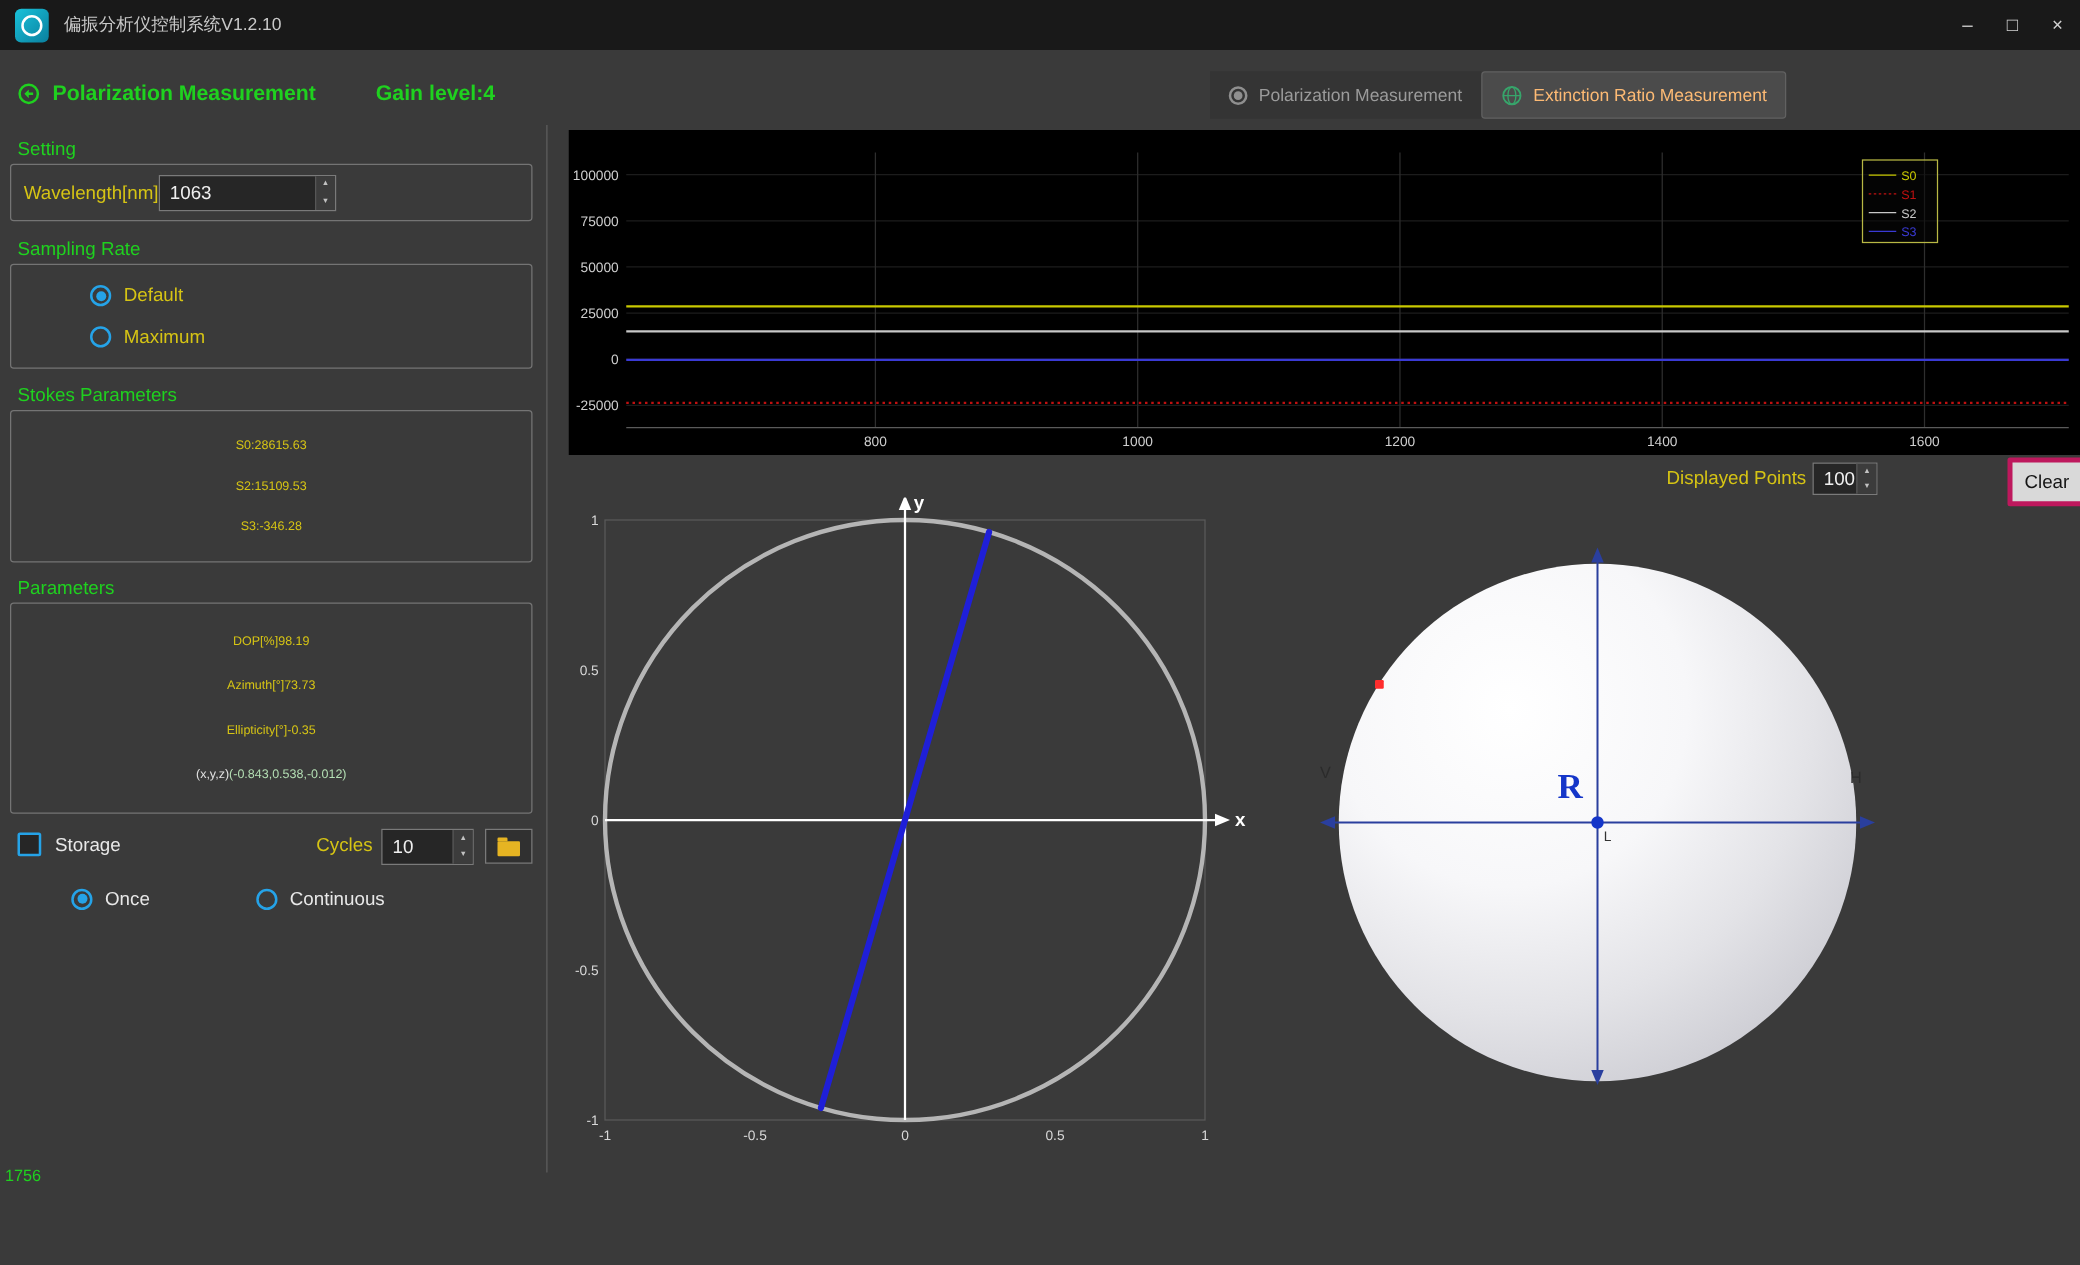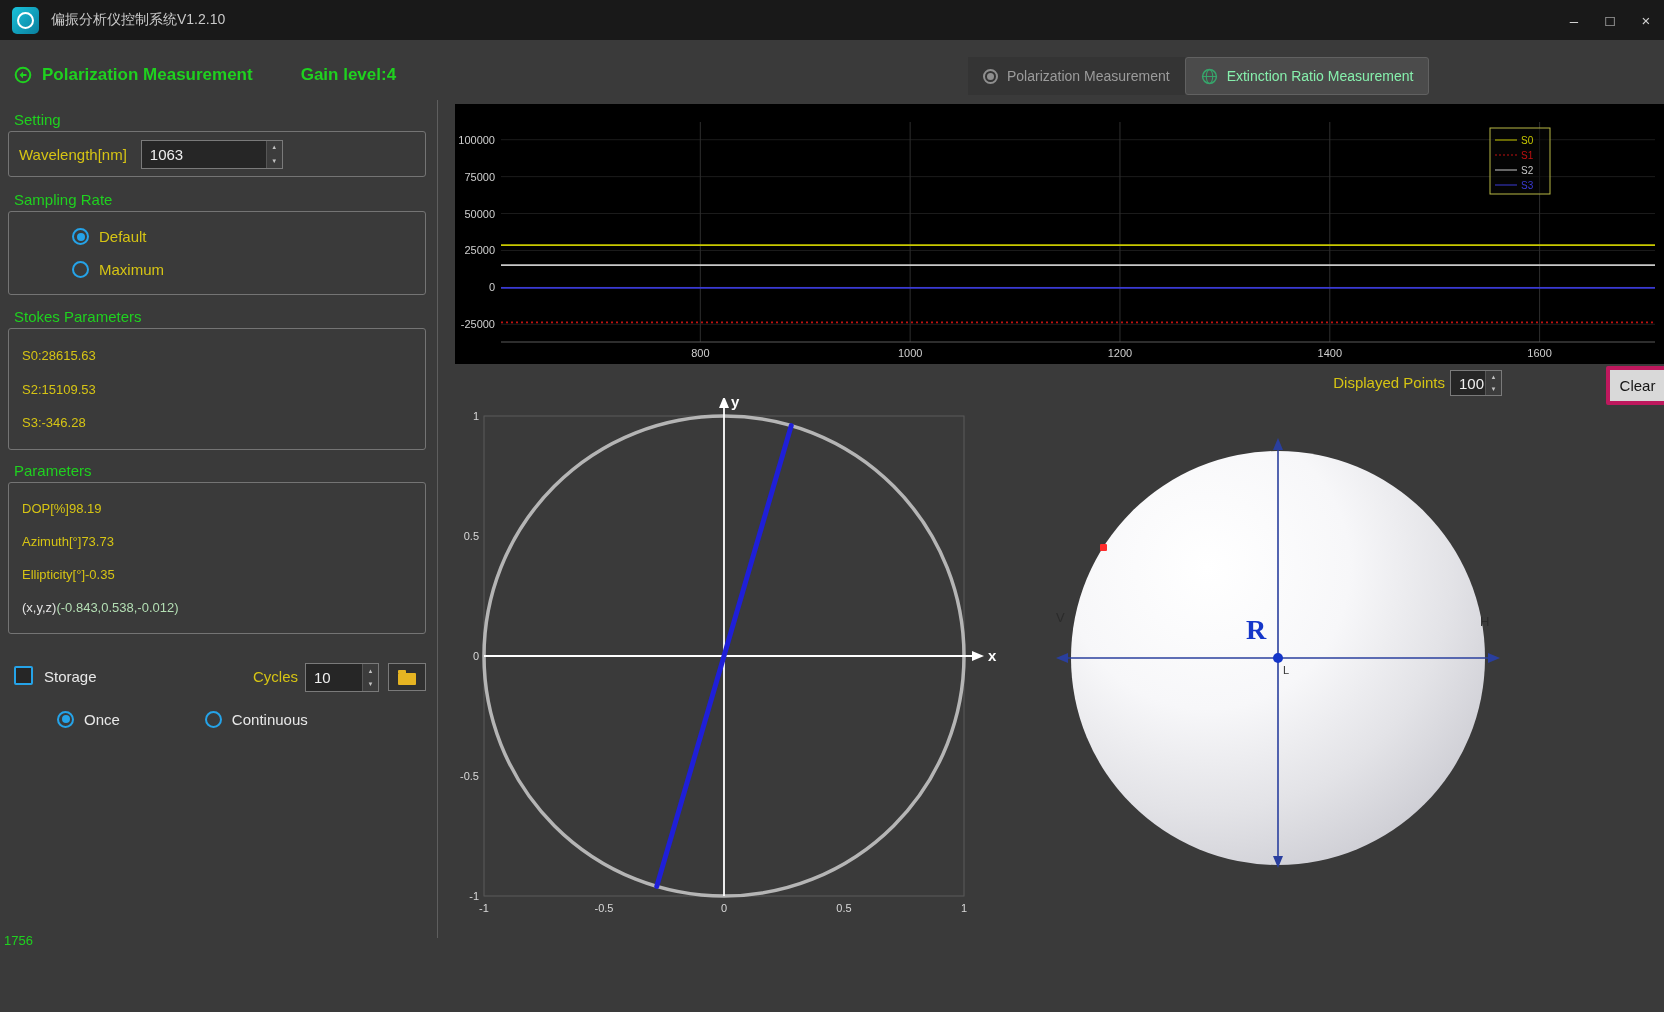--- a/index.html
+++ b/index.html
@@ -18,28 +18,28 @@
   .win-controls{margin-left:auto;display:flex;height:40px;}
   .win-btn{width:36px;height:40px;display:flex;align-items:center;justify-content:center;
     color:#d2d2d2;font-size:15px;cursor:default;}
   
   .status-group{position:absolute;left:14px;top:60px;height:30px;display:flex;align-items:center;gap:10px;}
   .status-label{color:#1fd11f;font-size:17px;font-weight:bold;}
   .gain-label{color:#1fd11f;font-size:17px;font-weight:bold;margin-left:38px;}
   .tabs{position:absolute;left:968px;top:57px;display:flex;height:38px;}
   .tab{display:flex;align-items:center;gap:9px;padding:0 15px;font-size:14px;}
   .tab.inactive{background:#343434;color:#9b9b9b;}
-  .tab.active{background:#4b4b4b;color:#86efac;border:1px solid #616161;border-radius:3px;}
+  .tab.active{background:#4b4b4b;color:#fdba74;border:1px solid #616161;border-radius:3px;}
   .ring-icon{width:15px;height:15px;border-radius:50%;border:2px solid #8f8f8f;box-sizing:border-box;position:relative;display:inline-block;}
   .ring-icon::after{content:'';position:absolute;inset:2px;border-radius:50%;background:#8f8f8f;}
   
   .grp-title{position:absolute;left:14px;color:#1fd11f;font-size:15px;text-align:center;}
   .panel{position:absolute;left:8px;width:418px;border:1px solid #747474;border-radius:3px;box-sizing:border-box;}
   .yellow{color:#d6c414;}
-  .row{display:flex;justify-content:flex-start;align-items:center;padding:0 13px;font-size:13px;}
+  .row{display:flex;justify-content:center;align-items:center;padding:0 13px;font-size:10px;}
   .spin{display:flex;background:#262626;border:1px solid #7a7a7a;box-sizing:border-box;align-items:stretch;}
   .spin .val{flex:1;color:#efefef;font-size:15px;display:flex;align-items:center;padding-left:8px;}
   .spin .btns{width:15px;border-left:1px solid #565656;display:flex;flex-direction:column;background:#3c3c3c;}
   .spin .btns span{flex:1;display:flex;align-items:center;justify-content:center;font-size:6px;color:#c2c2c2;line-height:1;}
   .radio{display:flex;align-items:center;gap:10px;font-size:15px;padding-left:43px;}
   .radio .dot{width:17px;height:17px;border-radius:50%;border:2px solid #25a3e8;box-sizing:border-box;position:relative;flex:0 0 auto;}
   .radio.sel .dot::after{content:'';position:absolute;inset:2.5px;border-radius:50%;background:#25a3e8;}
   .checkbox{width:19px;height:19px;border:2px solid #25a3e8;box-sizing:border-box;background:#262626;border-radius:2px;}
   .folder-btn{position:absolute;width:38px;height:28px;background:#303030;border:1px solid #7a7a7a;box-sizing:border-box;
     display:flex;align-items:center;justify-content:center;}
@@ -97,21 +97,21 @@
     <svg width="17" height="17" viewBox="0 0 16 16">
       <circle cx="8" cy="8" r="6.5" fill="none" stroke="#37a56b" stroke-width="1.4"></circle>
       <ellipse cx="8" cy="8" rx="3" ry="6.5" fill="none" stroke="#37a56b" stroke-width="1"></ellipse>
       <line x1="1.5" y1="8" x2="14.5" y2="8" stroke="#37a56b" stroke-width="1"></line>
     </svg>
     <span>Extinction Ratio Measurement</span>
   </div>
 </div>
 
 <div class="grp-title" style="top:111px">Setting</div>
-<div class="panel" style="top:131px;height:46px;display:flex;align-items:center;padding:0 10px;gap:14px">
+<div class="panel" style="top:131px;height:46px;display:flex;align-items:center;padding:0 10px;">
   <span class="yellow" style="font-size:15px">Wavelength[nm]</span>
   <div class="spin" style="width:142px;height:29px">
     <span class="val">1063</span>
     <span class="btns">
         <span>▲</span>
         <span>▼</span>
       </span>
   </div>
 </div>
 
@@ -137,21 +137,21 @@
       <span class="yellow">S2:</span>
       <span class="yellow">15109.53</span>
     </div>
   <div class="row">
       <span class="yellow">S3:</span>
       <span class="yellow">-346.28</span>
     </div>
 </div>
 
 <div class="grp-title" style="top:462px">Parameters</div>
-<div class="panel" style="top:482px;height:152px;display:flex;flex-direction:column;justify-content:space-evenly">
+<div class="panel" style="top:482px;height:169px;display:flex;flex-direction:column;justify-content:space-evenly">
   <div class="row">
       <span class="yellow">DOP[%]</span>
       <span class="yellow">98.19</span>
     </div>
   <div class="row">
       <span class="yellow">Azimuth[°]</span>
       <span class="yellow">73.73</span>
     </div>
   <div class="row">
       <span class="yellow">Ellipticity[°]</span>

